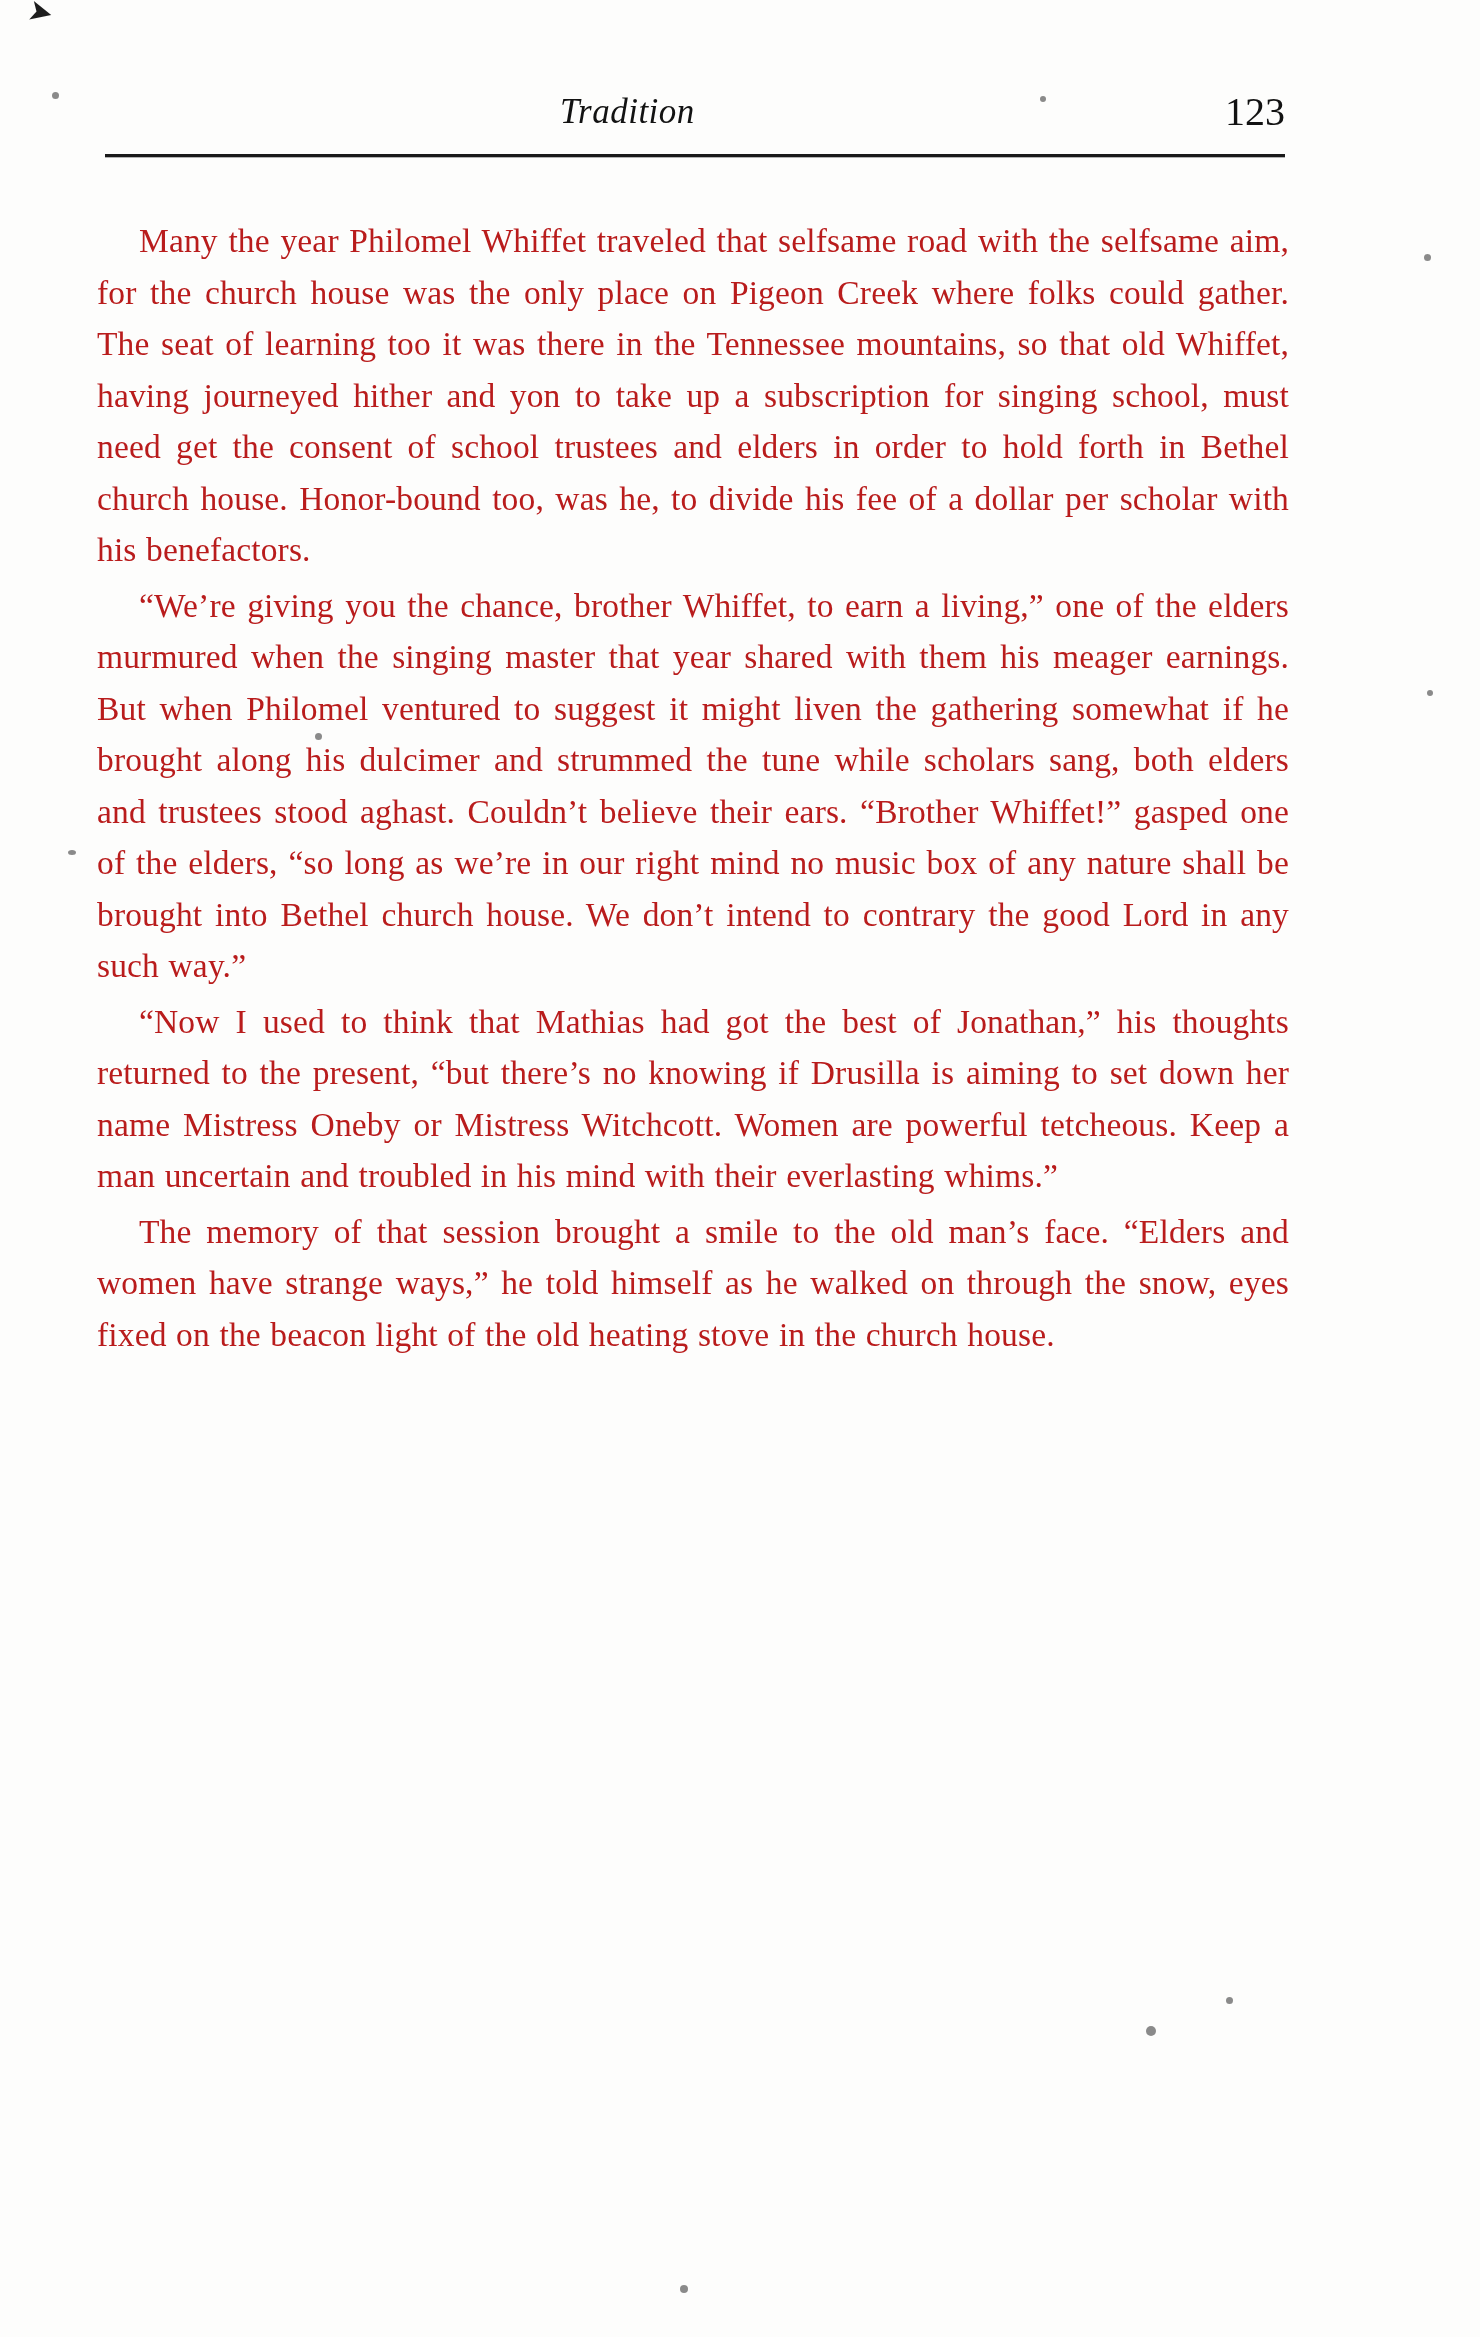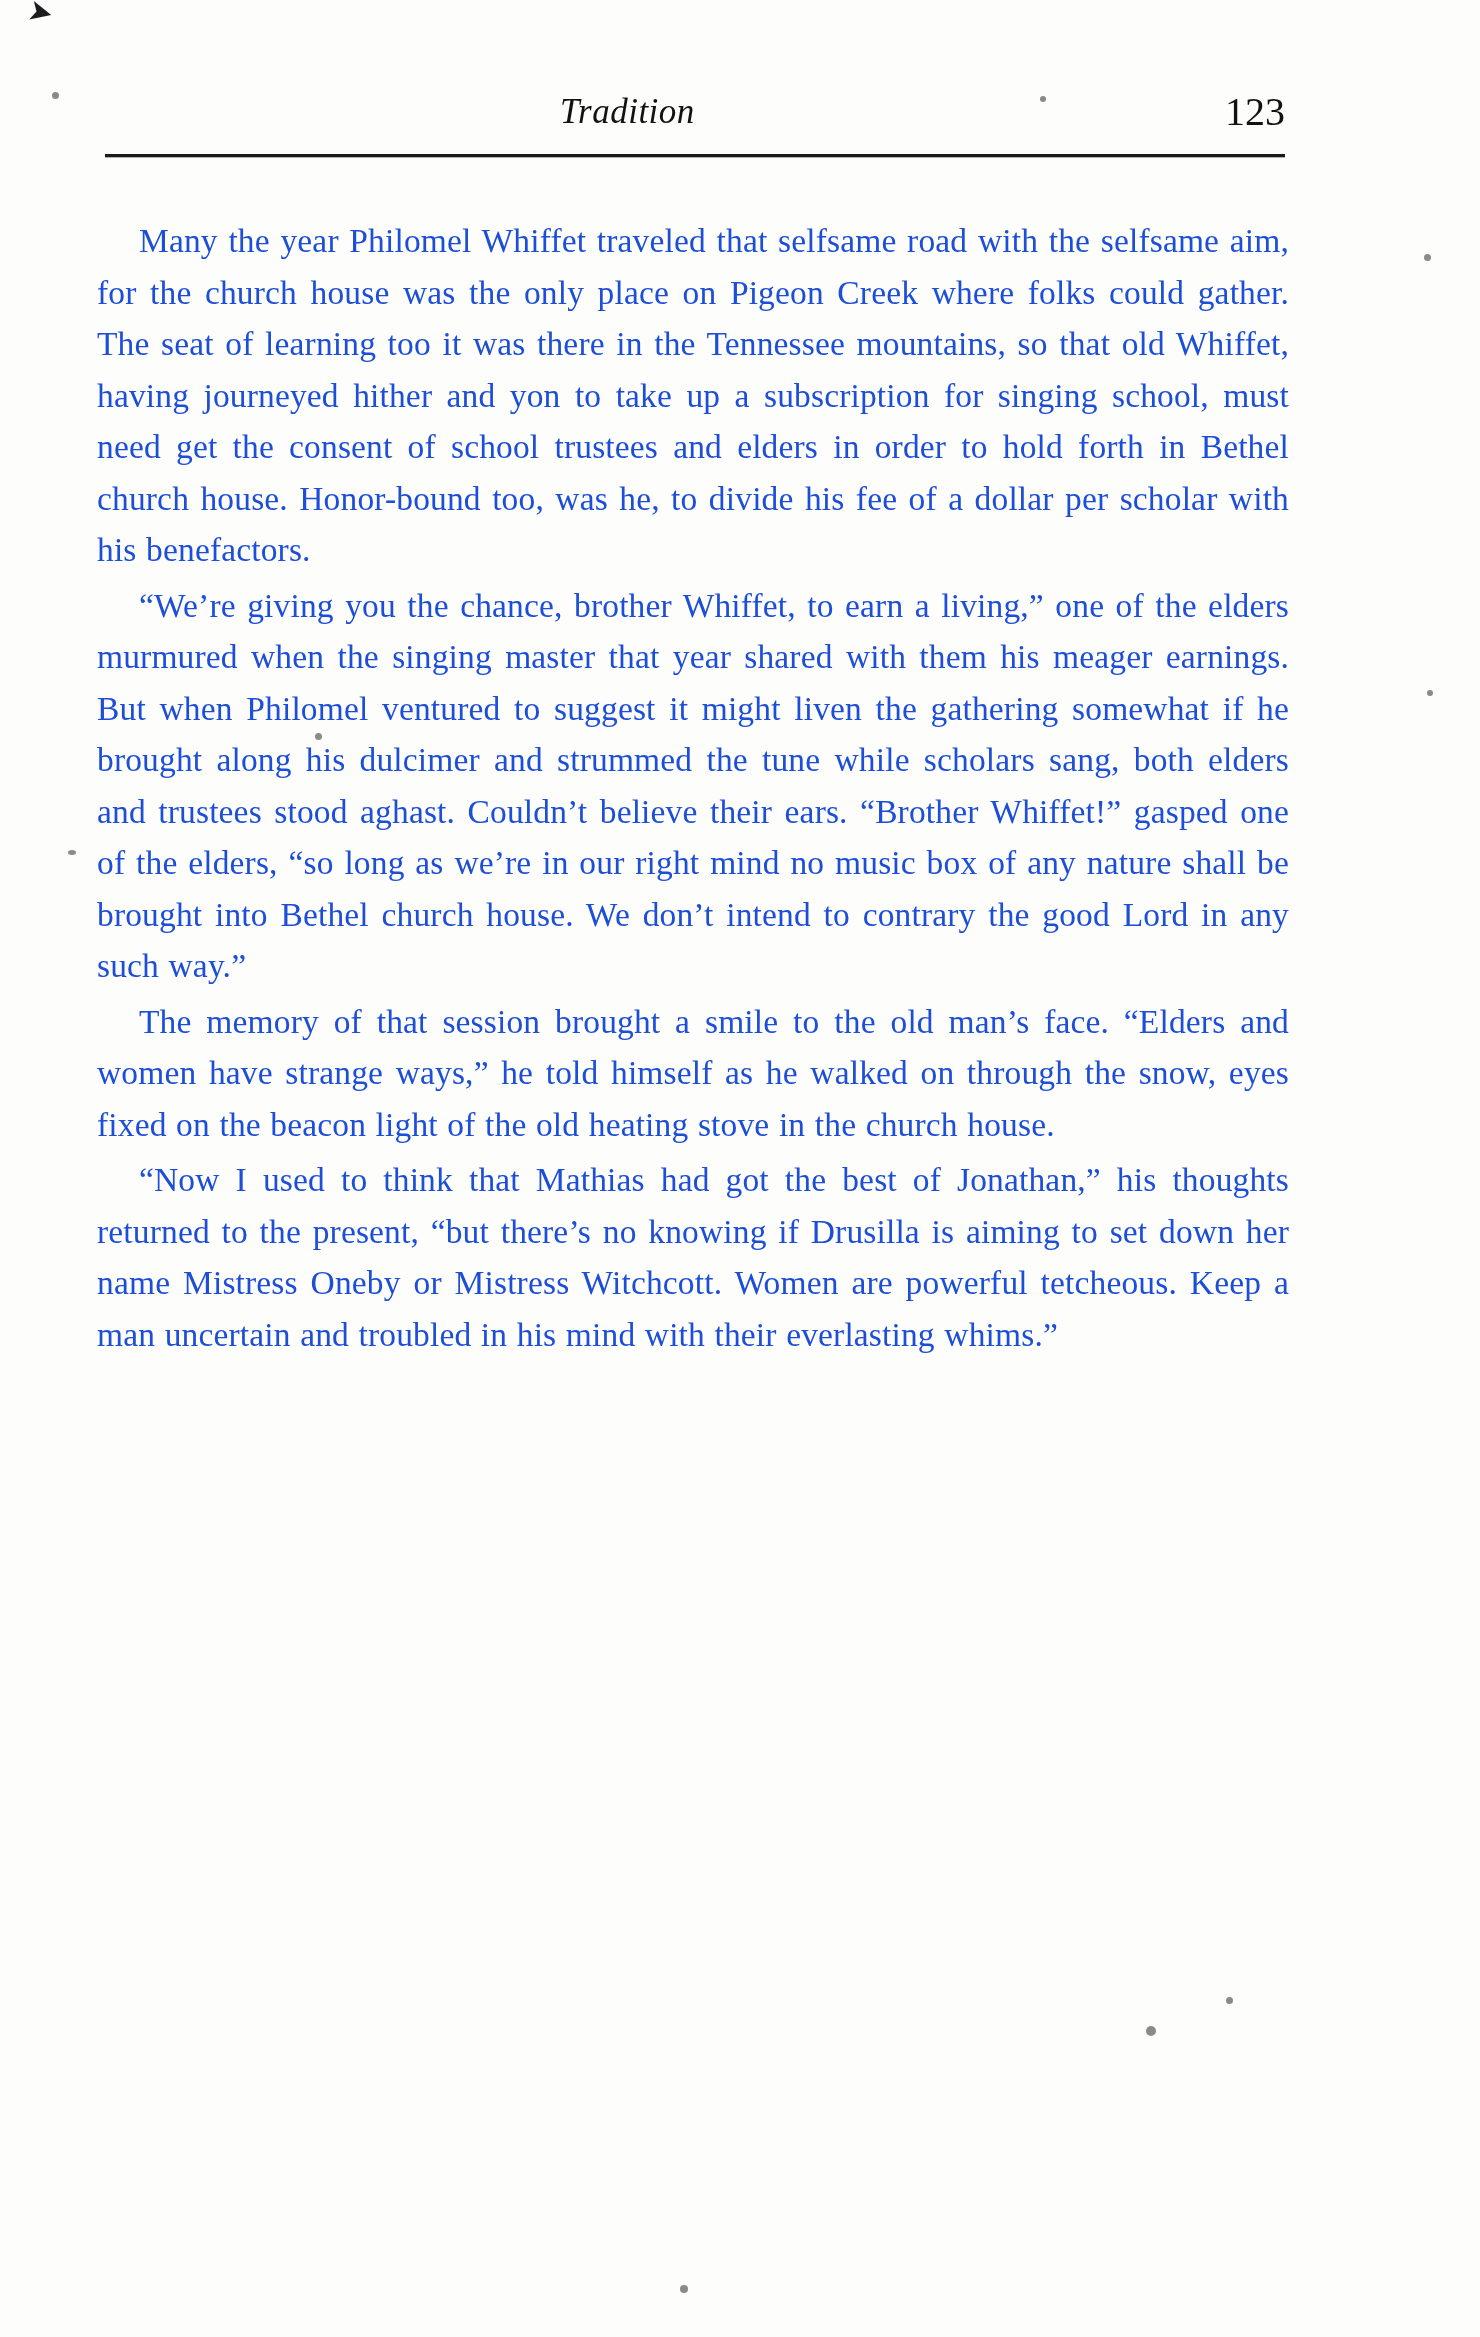--- a/index.html
+++ b/index.html
@@ -78,21 +78,21 @@
     width: 1192px;
   }
   .para {
     margin: 0;
     text-align: justify;
     text-justify: inter-word;
     font-size: 33.5px;
     line-height: 51.5px;
     letter-spacing: 0.15px;
     word-spacing: 1px;
-    color: #1d4ed8;
+    color: #b91c1c;
     text-indent: 42px;
   }
   .para + .para {
     margin-top: 4px;
   }
   .para:last-child {
     text-align: justify;
   }
   .para.lastline-left {
     text-align-last: left;
@@ -137,17 +137,17 @@
 
   <div class="header">
     <div class="header-title">Tradition</div>
     <div class="header-folio">123</div>
     <div class="header-rule"></div>
   </div>
 
   <div class="textblock">
     <p class="para">Many the year Philomel Whiffet traveled that selfsame road with the selfsame aim, for the church house was the only place on Pigeon Creek where folks could gather. The seat of learning too it was there in the Tennessee mountains, so that old Whiffet, having journeyed hither and yon to take up a subscription for singing school, must need get the consent of school trustees and elders in order to hold forth in Bethel church house. Honor-bound too, was he, to divide his fee of a dollar per scholar with his benefactors.</p>
     <p class="para">“We’re giving you the chance, brother Whiffet, to earn a living,” one of the elders murmured when the singing master that year shared with them his meager earnings. But when Philomel ventured to suggest it might liven the gathering somewhat if he brought along his dulcimer and strummed the tune while scholars sang, both elders and trustees stood aghast. Couldn’t believe their ears. “Brother Whiffet!” gasped one of the elders, “so long as we’re in our right mind no music box of any nature shall be brought into Bethel church house. We don’t intend to contrary the good Lord in any such way.”</p>
+    <p class="para lastline-left">“Now I used to think that Mathias had got the best of Jonathan,” his thoughts returned to the present, “but there’s no knowing if Drusilla is aiming to set down her name Mistress Oneby or Mistress Witchcott. Women are powerful tetcheous. Keep a man uncertain and troubled in his mind with their everlasting whims.”</p>
     <p class="para">The memory of that session brought a smile to the old man’s face. “Elders and women have strange ways,” he told himself as he walked on through the snow, eyes fixed on the beacon light of the old heating stove in the church house.</p>
-    <p class="para lastline-left">“Now I used to think that Mathias had got the best of Jonathan,” his thoughts returned to the present, “but there’s no knowing if Drusilla is aiming to set down her name Mistress Oneby or Mistress Witchcott. Women are powerful tetcheous. Keep a man uncertain and troubled in his mind with their everlasting whims.”</p>
   </div>
 
 </div>
 
 </body></html>

